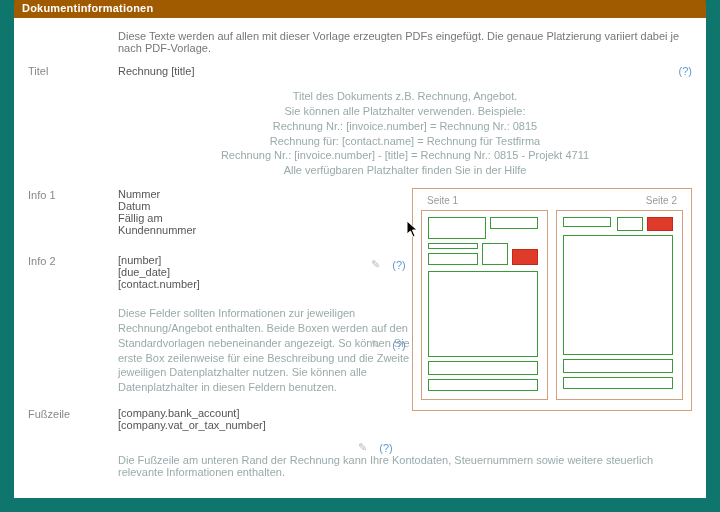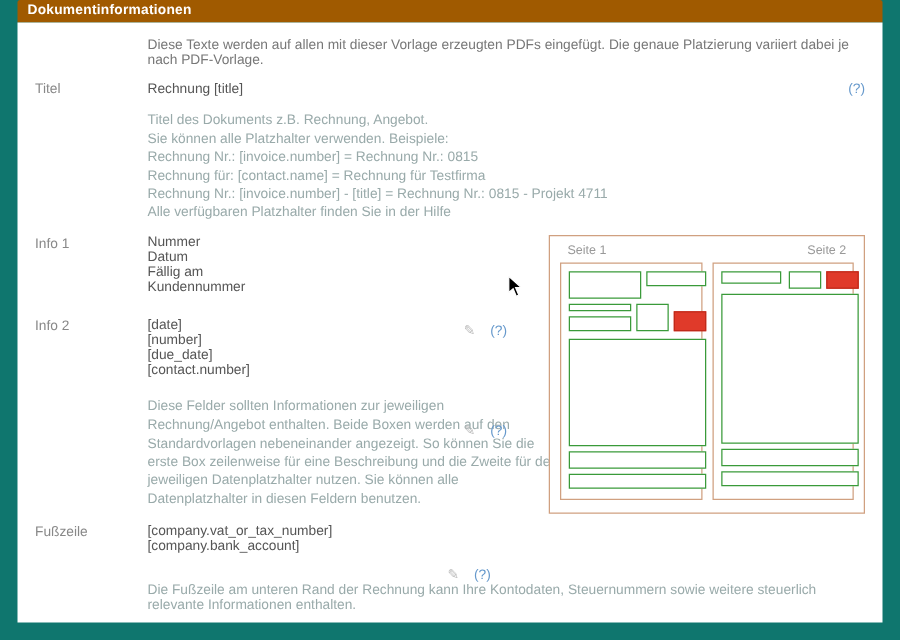--- a/index.html
+++ b/index.html
@@ -5,39 +5,39 @@
   * { box-sizing: border-box; margin: 0; padding: 0; }
   html, body { width: 720px; height: 512px; font-family: Arial, Helvetica, sans-serif; font-size: 11px; color: #666; }
   .outer { width: 720px; height: 512px; background: #0f766e; padding: 0 14px 14px 14px; }
   .header { height: 18px; background: #a05a00; color: #fff; font-weight: bold; font-size: 11px; padding: 2px 8px; border-radius: 2px 2px 0 0; letter-spacing: .2px; }
   .panel { background: #fff; height: calc(100% - 18px); padding: 12px 14px 8px 14px; overflow: hidden; position: relative; }
   .intro { margin: 0 0 10px 90px; color: #777; }
   .row { display: flex; margin-bottom: 10px; }
   .label { width: 90px; flex: 0 0 90px; color: #888; padding-top: 1px; }
   .val { flex: 1 1 auto; }
   .val .line { color: #555; }
-  .hint { color: #9aa; margin-top: 2px; }
+  .hint { color: #9aa; margin-top: 2px; text-align: center; }
   .hint .line { color: #9aa; line-height: 1.35; }
   .qmark { color: #6699cc; cursor: pointer; margin-left: 8px; }
   .pencil { color: #bbb; }
   .title-row { display:flex; align-items:flex-end; }
   .title-text { color:#555; }
   .title-help { margin-left: 200px; }
   .cols { display:flex; }
   .leftcol { flex: 0 0 340px; }
   .rightcol { flex: 1 1 auto; position: relative; }
   .info1-help, .info2-help { position:absolute; }
   .info1-help { left: 3px; top: 70px; display:flex; align-items:center; gap:4px; }
   .info2-help { left: 3px; top: 150px; display:flex; align-items:center; gap:4px; }
   .note { color:#9aa; line-height:1.35; max-width: 330px; margin-left: 90px; margin-top: 6px; }
   .footer-row { display:flex; margin-top: 12px; }
   .footer-help { margin-left: 180px; display:flex; align-items:center; gap:4px; margin-top: 10px; }
   .footnote { color:#9aa; margin-left:90px; margin-top:0; }
   
-  .preview { position:absolute; right:0; top:0; width:253px; border:1px solid #d0a080; padding:6px 8px 10px 8px; background:#fff; }
+  .preview { position:absolute; right:0; top:0; width:280px; border:1px solid #d0a080; padding:6px 8px 10px 8px; background:#fff; }
   .pv-labels { display:flex; justify-content:space-between; color:#999; font-size:10px; padding: 0 6px 4px 6px; }
   .pv-pages { display:flex; gap:8px; }
   .pg { width: 50%; border:1px solid #d0a080; height: 190px; position:relative; background:#fff; }
   .g { border:1px solid #3a9a3a; position:absolute; background:#fff; }
   .r { background:#e03a2a; border:1px solid #c02a1a; position:absolute; }
   
   .p1 .b1 { left:6px; top:6px; width:58px; height:22px; } 
   .p1 .b2 { left:68px; top:6px; width:48px; height:12px; } 
   .p1 .b3 { left:6px; top:32px; width:50px; height:6px; } 
   .p1 .b4 { left:6px; top:42px; width:50px; height:12px; } 
@@ -94,21 +94,20 @@
             <div class="line">Nummer</div>
             <div class="line">Datum</div>
             <div class="line">Fällig am</div>
             <div class="line">Kundennummer</div>
           </div>
         </div>
 
         <div class="row" style="margin-top:18px">
           <div class="label">Info 2</div>
           <div class="val">
-            <div class="line">[date]</div>
             <div class="line">[number]</div>
             <div class="line">[due_date]</div>
             <div class="line">[contact.number]</div>
           </div>
         </div>
 
       </div>
 
       <div class="rightcol">
         <div class="info1-help">
@@ -148,22 +147,22 @@
           </div>
         </div>
       </div>
     </div>
 
     <div class="note">Diese Felder sollten Informationen zur jeweiligen Rechnung/Angebot enthalten. Beide Boxen werden auf den Standardvorlagen nebeneinander angezeigt. So können Sie die erste Box zeilenweise für eine Beschreibung und die Zweite für den jeweiligen Datenplatzhalter nutzen. Sie können alle Datenplatzhalter in diesen Feldern benutzen.</div>
 
     <div class="footer-row">
       <div class="label">Fußzeile</div>
       <div class="val">
+        <div class="line">[company.bank_account]</div>
         <div class="line">[company.vat_or_tax_number]</div>
-        <div class="line">[company.bank_account]</div>
       </div>
     </div>
     <div class="footer-help" style="margin-left:330px;">
       <span class="pencil">✎</span>
       <span class="qmark">(?)</span>
     </div>
     <div class="footnote">Die Fußzeile am unteren Rand der Rechnung kann Ihre Kontodaten, Steuernummern sowie weitere steuerlich relevante Informationen enthalten.</div>
 
     <svg class="cursor" width="14" height="18" viewBox="0 0 14 18">
       <path d="M1 1 L1 14 L4.5 11 L7 17 L9 16 L6.5 10 L11 10 Z" fill="#000" stroke="#fff" stroke-width="1"></path>

